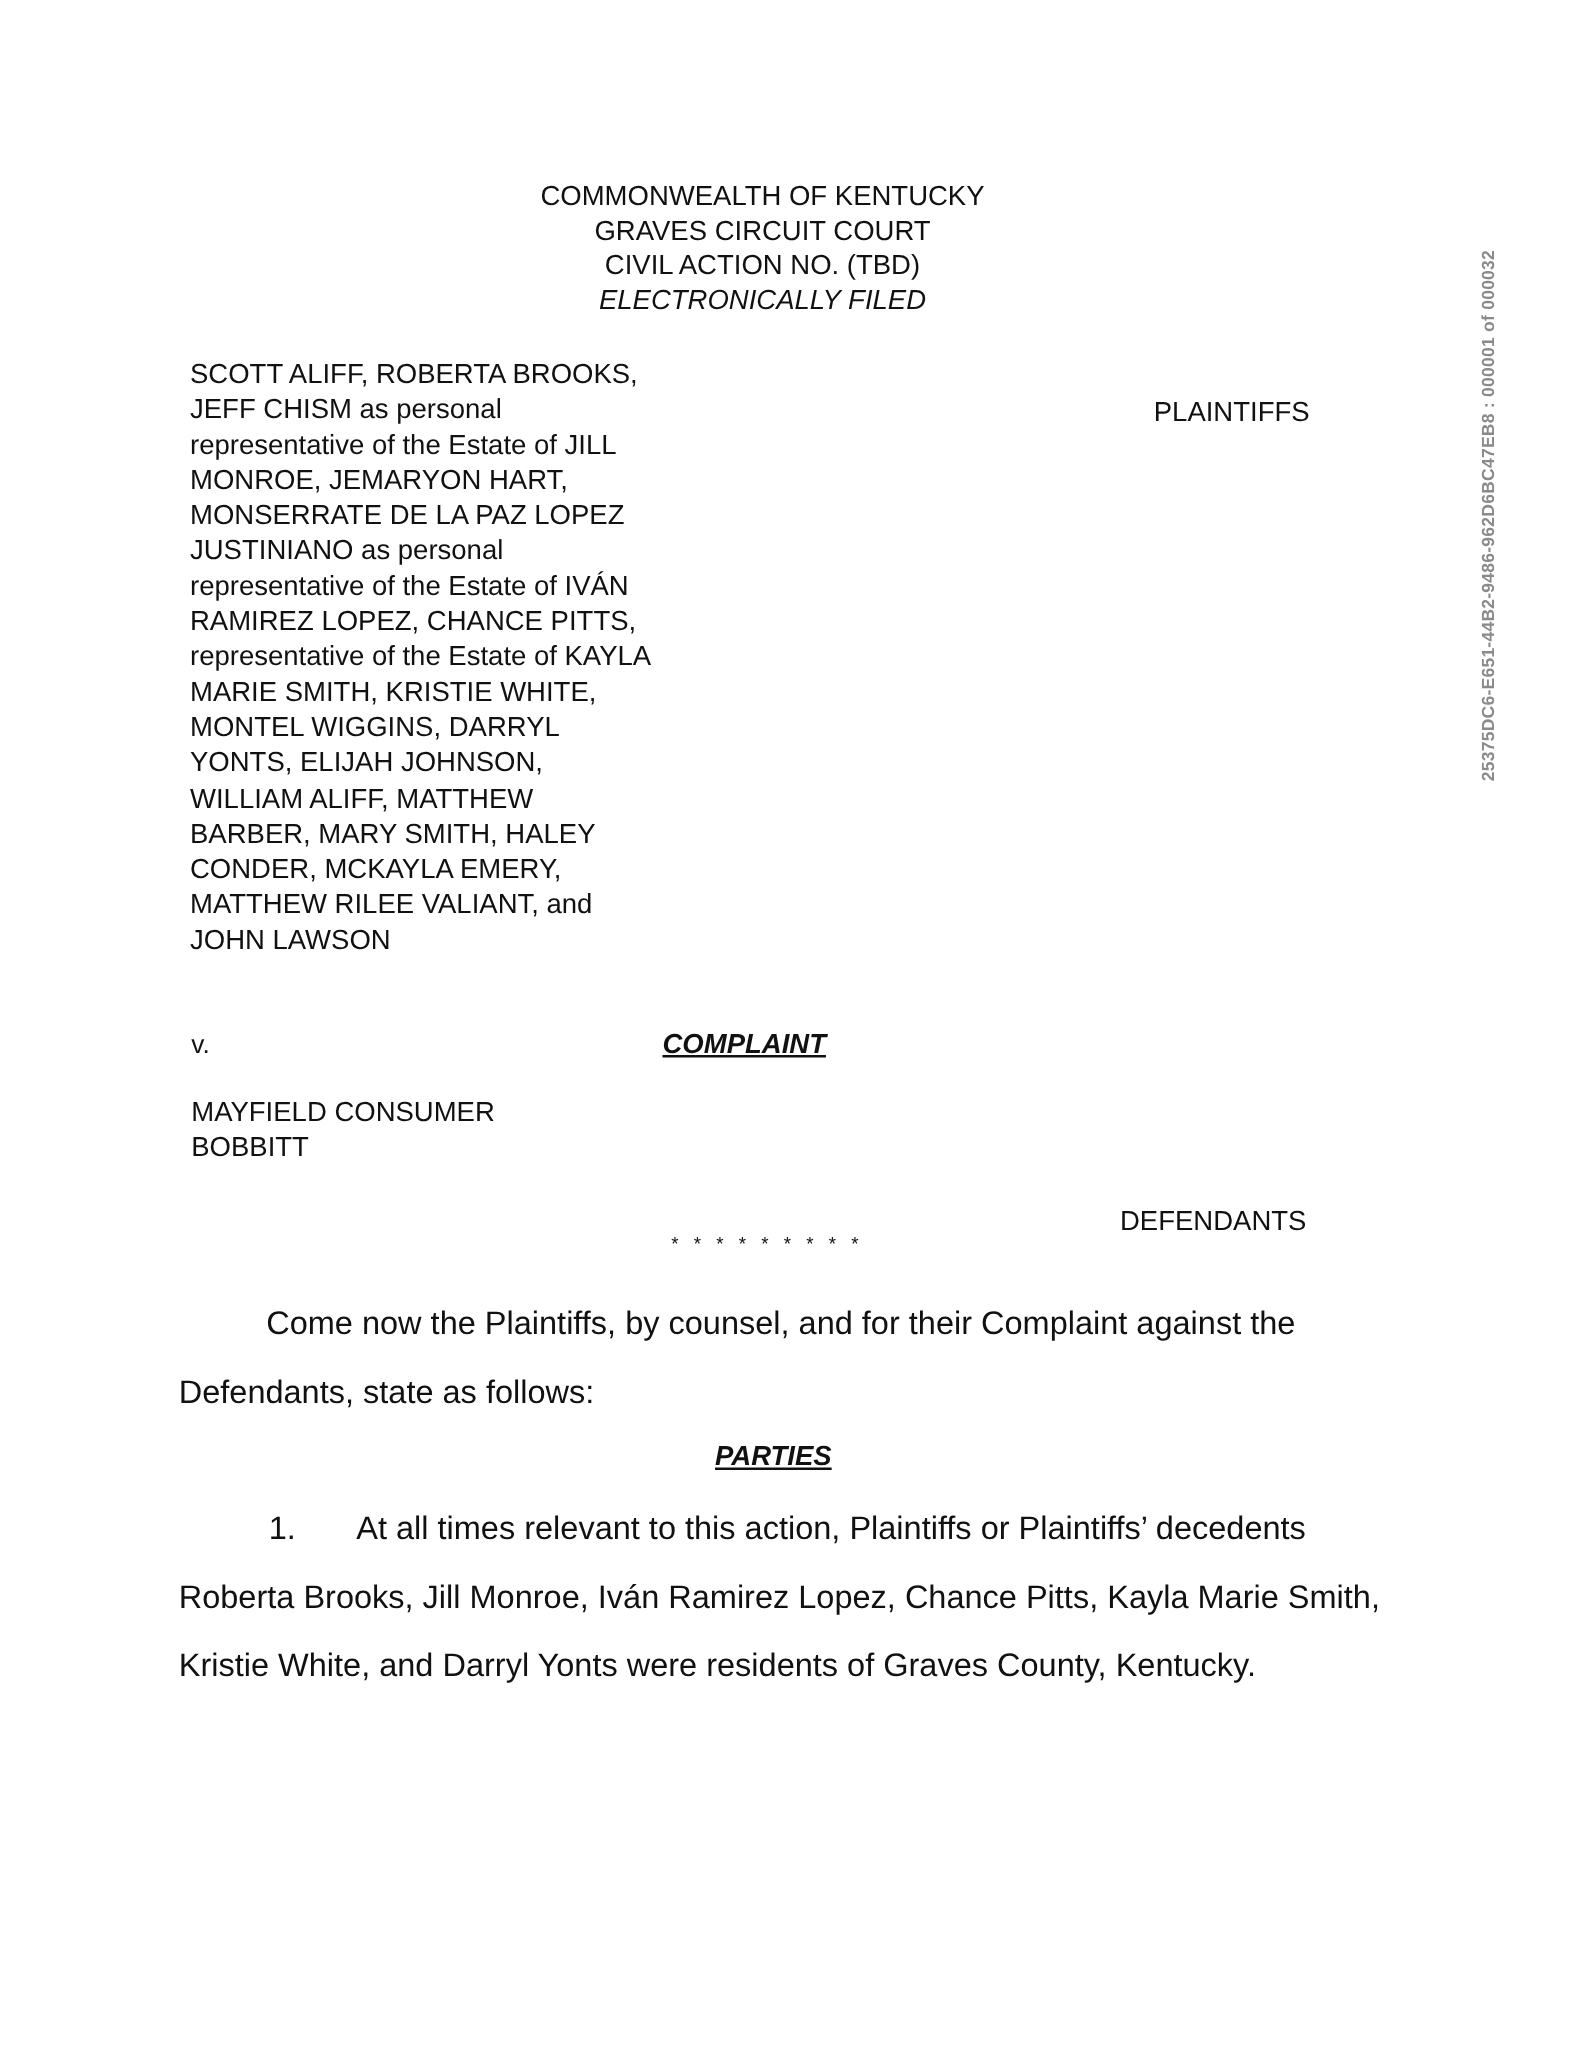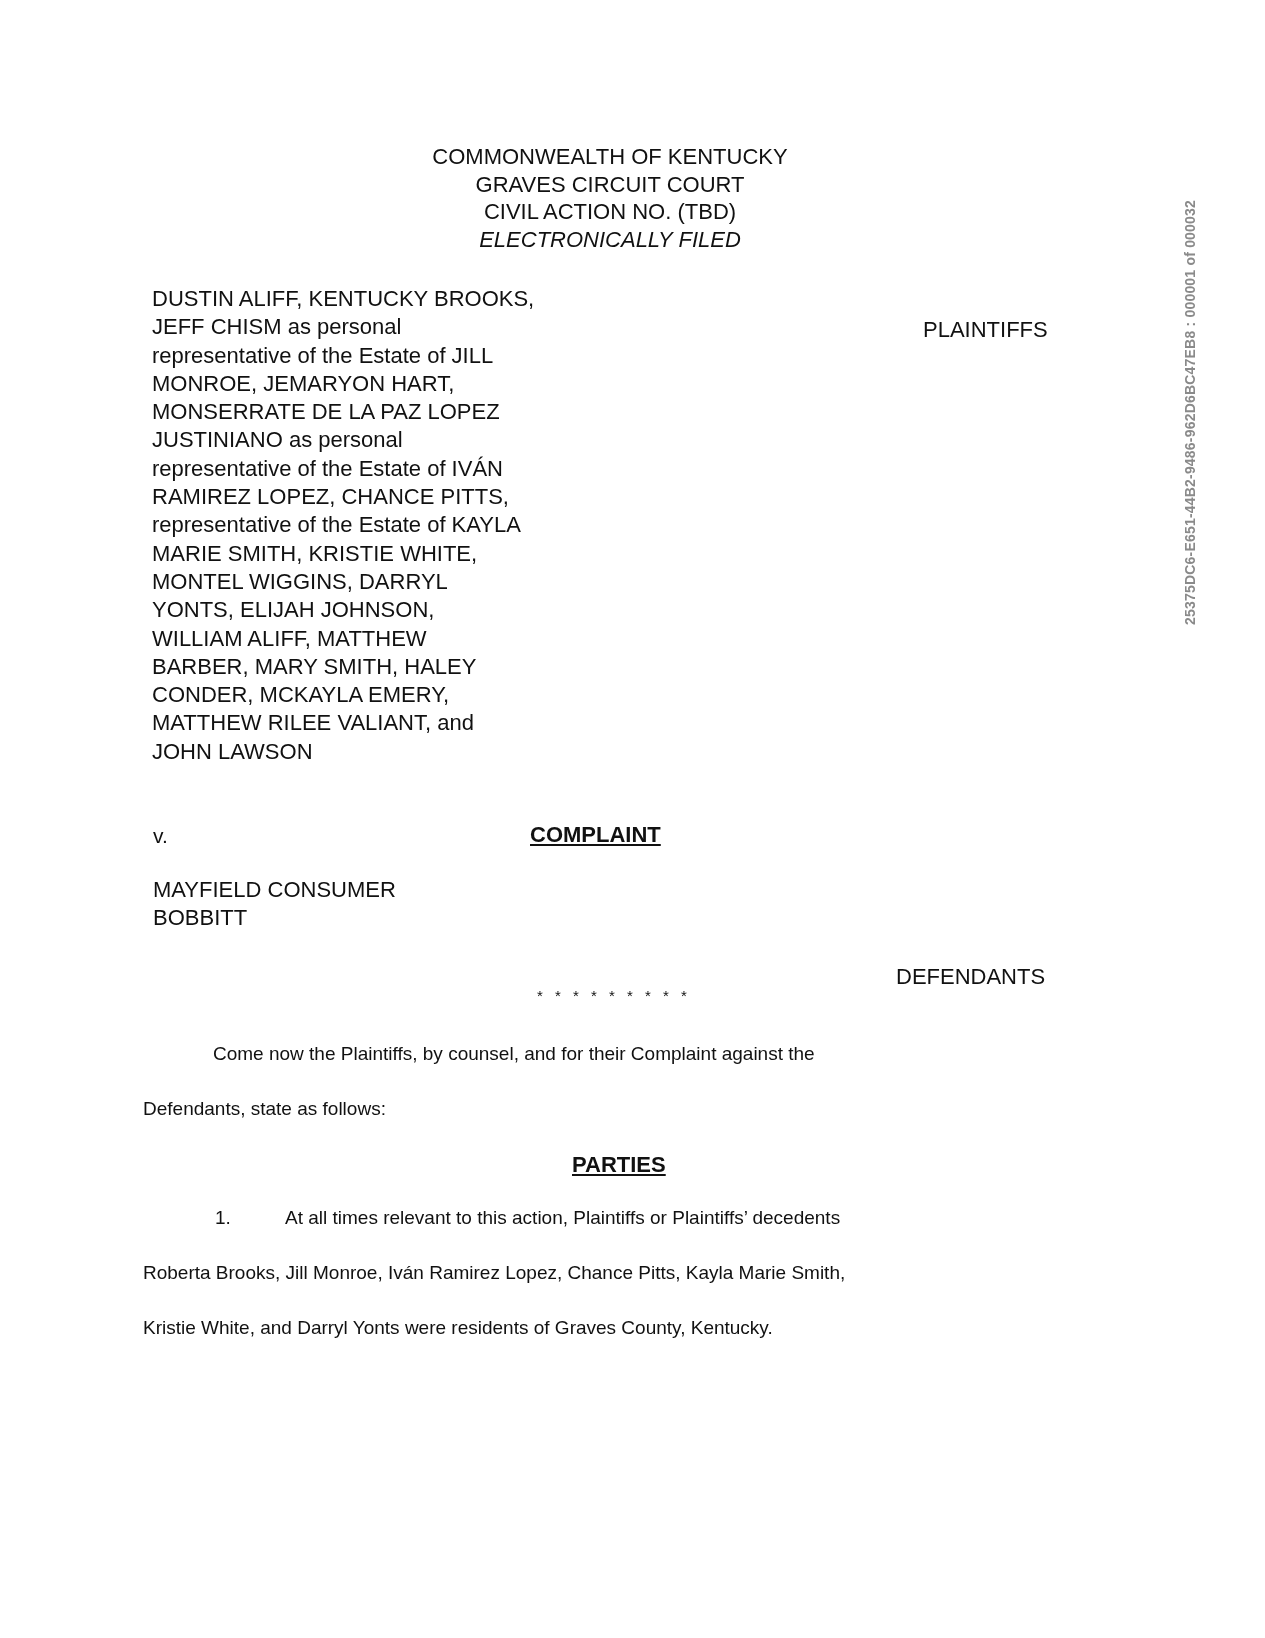--- a/index.html
+++ b/index.html
@@ -9,42 +9,42 @@
   }
   .abs { position: absolute; white-space: nowrap; }
   .header-block { position: absolute; left: 400px; top: 143px; width: 420px; text-align: center; }
   .header-block div { font-size: 22px; line-height: 27.5px; }
   .italic { font-style: italic; }
   .plaintiffs-block { position: absolute; left: 152px; top: 285px; width: 420px; }
   .plaintiffs-block div { font-size: 22px; line-height: 28.3px; white-space: nowrap; }
   .role { font-size: 22px; margin-top: 32px; }
   .defendants-block { position: absolute; left: 153px; top: 876px; }
   .defendants-block div { font-size: 22px; line-height: 27.5px; white-space: nowrap; }
-  .heading-u { font-weight: bold; text-decoration: underline; font-size: 22px; }
-  .body-line { font-size: 19px; white-space: nowrap; position: absolute; }
+  .heading-u { font-weight: bold; text-decoration: underline; font-size: 22px; font-style: italic; }
+  .body-line { font-size: 26px; white-space: nowrap; position: absolute; }
   .stamp {
     position: absolute; left: 1182px; top: 625px;
     transform-origin: 0 0; transform: rotate(-90deg);
     font-size: 14px; font-weight: bold; color: #8a8a8a; white-space: nowrap;
     letter-spacing: 0.2px;
   }
   .stars { letter-spacing: 4px; font-size: 15px; }
 </style>
 </head>
 <body>
 
 <div class="header-block">
   <div>COMMONWEALTH OF KENTUCKY</div>
   <div>GRAVES CIRCUIT COURT</div>
   <div>CIVIL ACTION NO. (TBD)</div>
   <div class="italic">ELECTRONICALLY FILED</div>
 </div>
 
 <div class="plaintiffs-block">
-  <div>DUSTIN ALIFF, KENTUCKY BROOKS,</div>
+  <div>SCOTT ALIFF, ROBERTA BROOKS,</div>
   <div>JEFF CHISM as personal</div>
   <div>representative of the Estate of JILL</div>
   <div>MONROE, JEMARYON HART,</div>
   <div>MONSERRATE DE LA PAZ LOPEZ</div>
   <div>JUSTINIANO as personal</div>
   <div>representative of the Estate of IVÁN</div>
   <div>RAMIREZ LOPEZ, CHANCE PITTS,</div>
   <div>representative of the Estate of KAYLA</div>
   <div>MARIE SMITH, KRISTIE WHITE,</div>
   <div>MONTEL WIGGINS, DARRYL</div>

